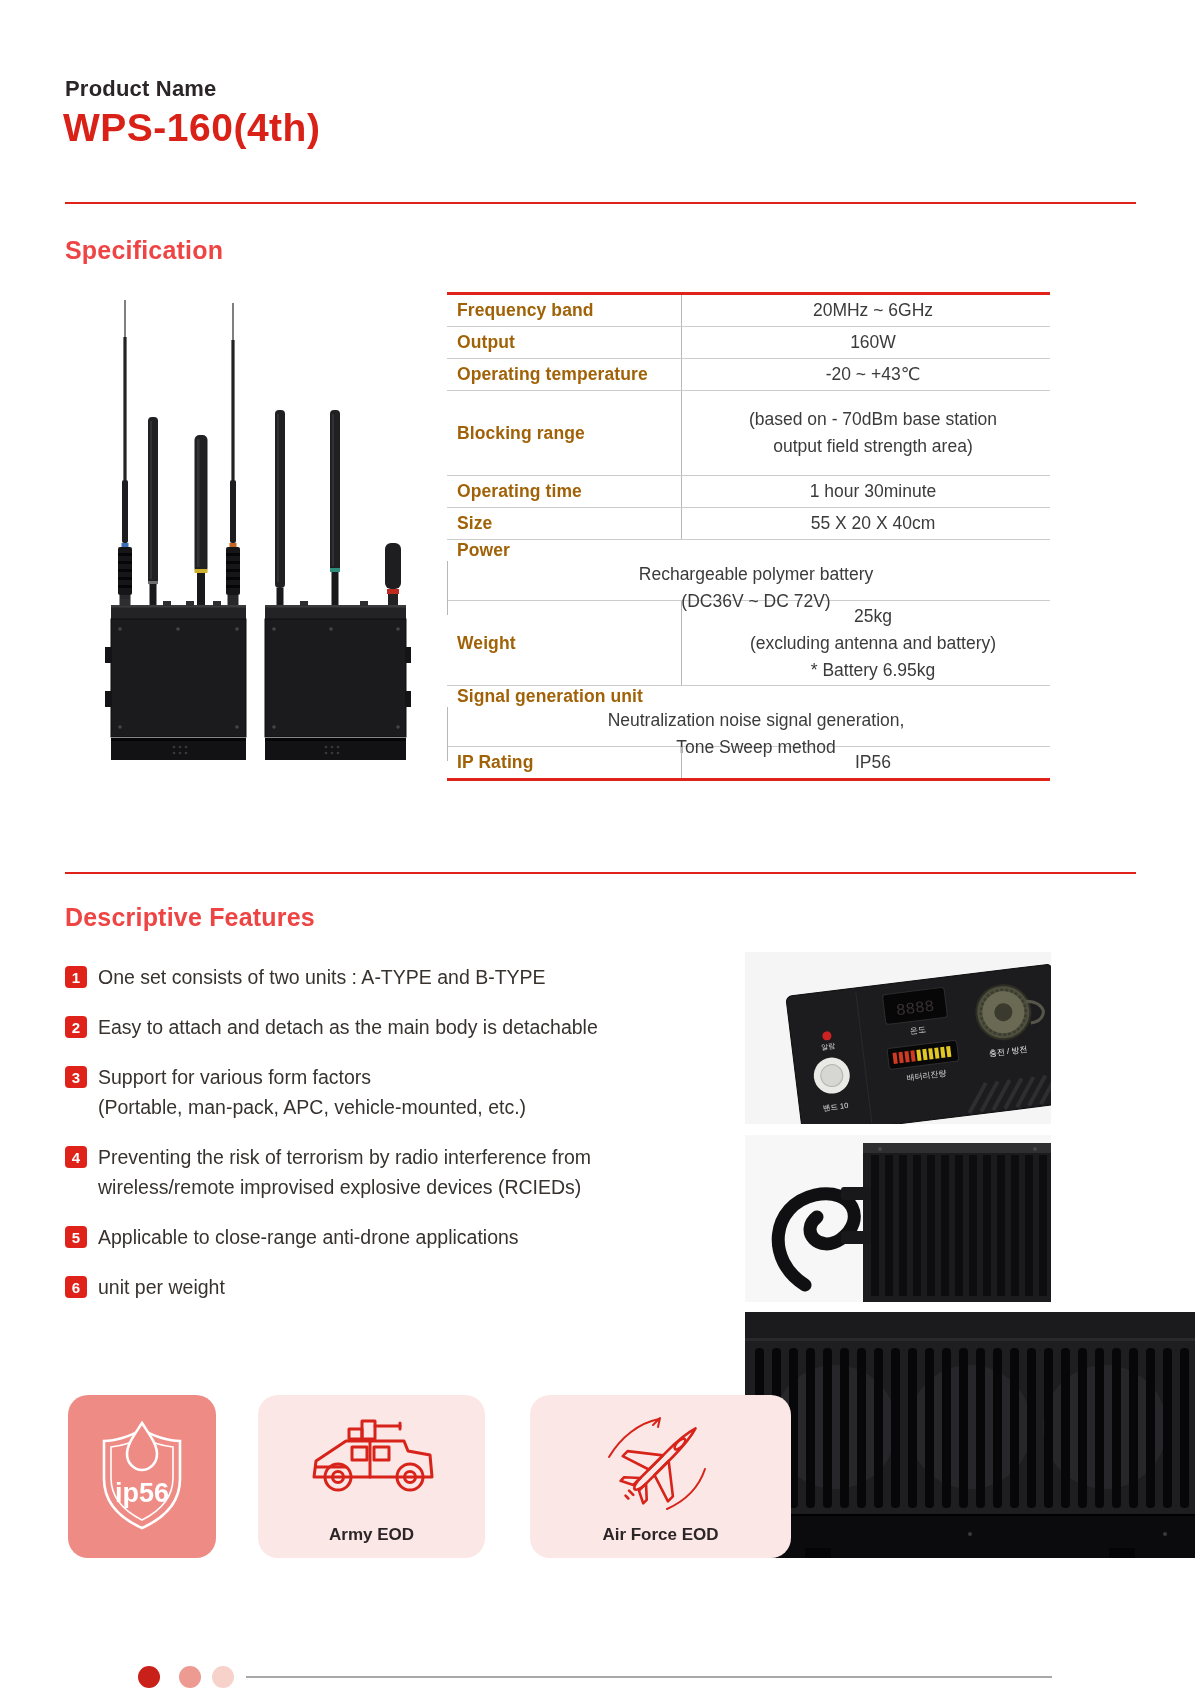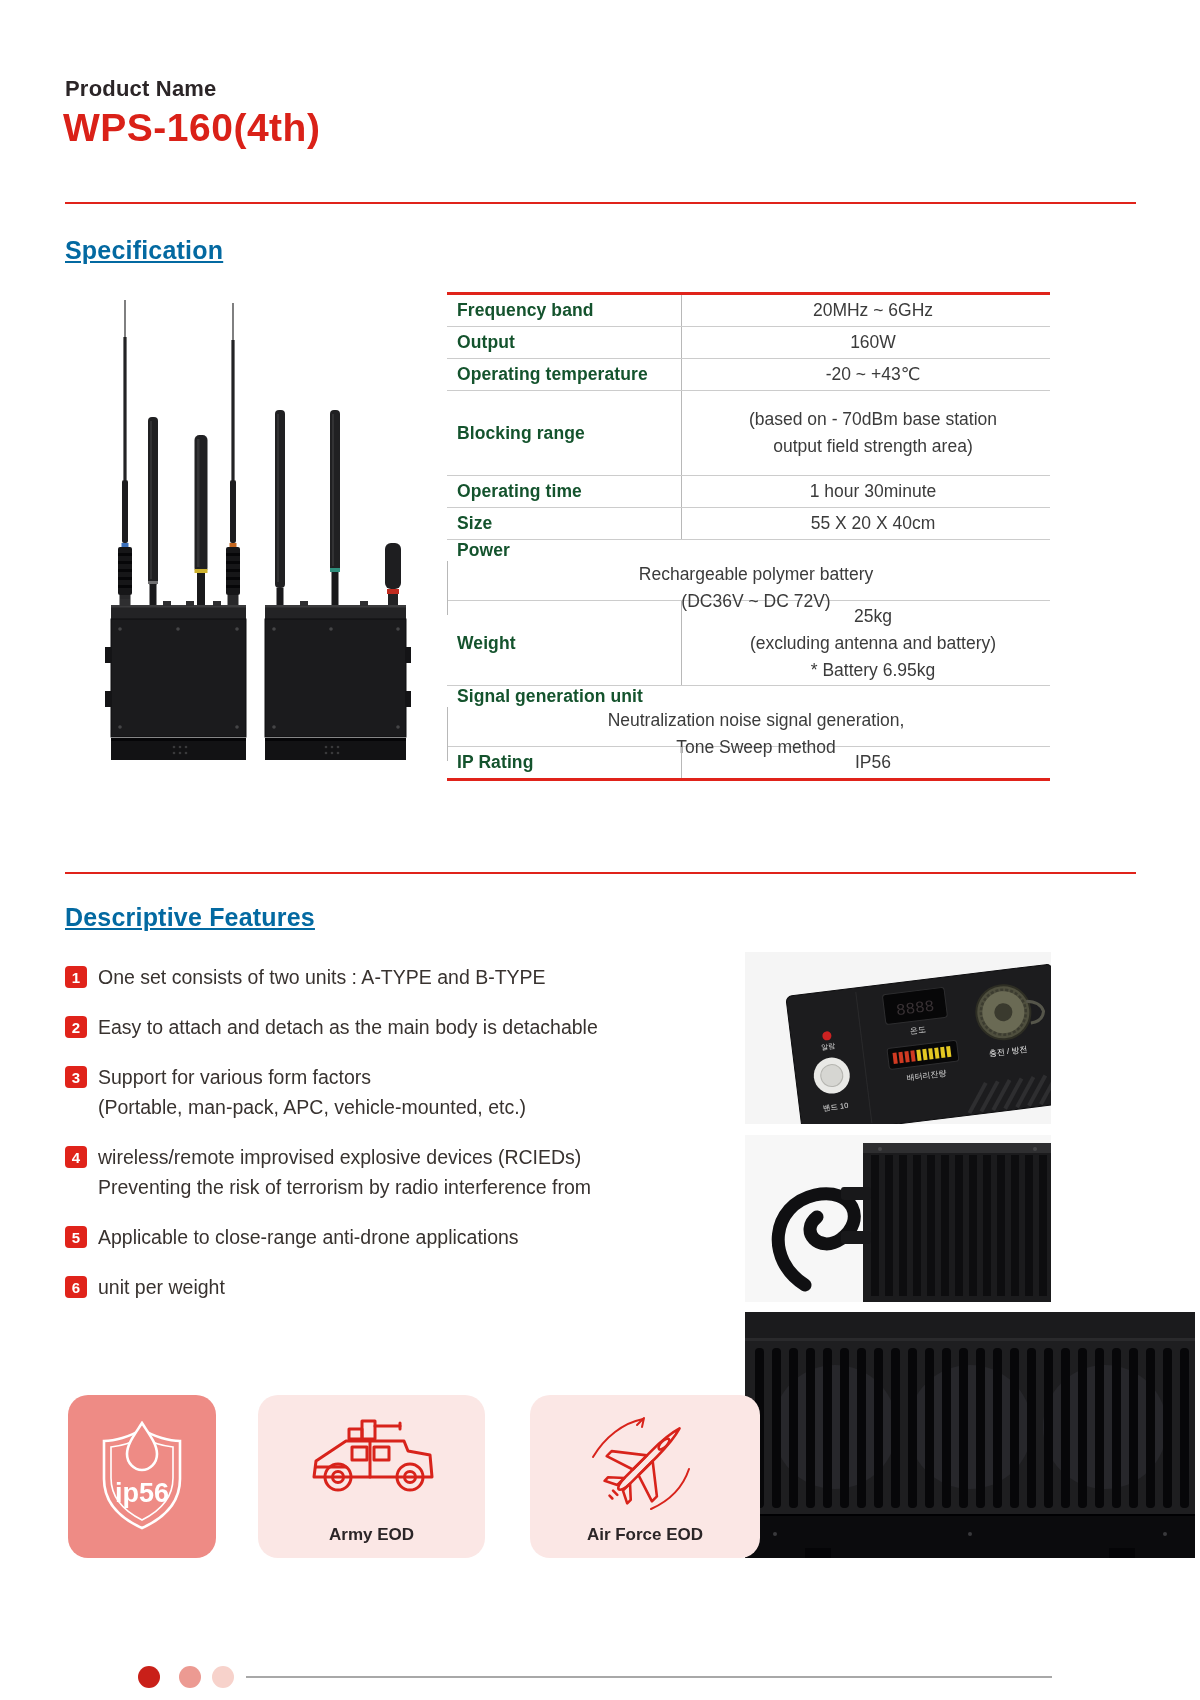--- a/index.html
+++ b/index.html
@@ -9,51 +9,51 @@
     color:#2d2729;overflow:hidden;
   }
   .abs{position:absolute;}
 
   
   .product-label{left:65px;top:76px;font-size:22px;font-weight:700;color:#2b2527;letter-spacing:.2px;}
   .product-name{left:63px;top:106px;font-size:39px;font-weight:800;color:#da2118;letter-spacing:.5px;}
   .redline{height:2px;background:#e0231a;left:65px;width:1071px;}
   .hr1{top:202px;}
   .hr2{top:872px;}
-  .section-heading{font-size:25px;font-weight:700;color:#0369a1;letter-spacing:.2px;text-decoration:underline;}
+  .section-heading{font-size:25px;font-weight:700;color:#ef4444;letter-spacing:.2px;}
   .spec-heading{left:65px;top:236px;}
   .features-heading{left:65px;top:903px;}
 
   
   .spec-table{left:447px;top:292px;width:603px;border-top:3px solid #e0231a;border-bottom:3px solid #e0231a;}
   .trow{display:flex;border-bottom:1px solid #cccccc;}
   .trow:last-child{border-bottom:none;}
   .trow.h1{height:31px;}
   .trow.h2{height:60px;flex-direction:column;}
   .trow.h3{height:84px;}
   .tlabel{width:234px;display:flex;align-items:center;padding-left:10px;box-sizing:border-box;
-          font-size:17.5px;font-weight:700;color:#14532d;letter-spacing:.1px;}
+          font-size:17.5px;font-weight:700;color:#a16207;letter-spacing:.1px;}
   .tvalue{flex:1;border-left:1.5px solid #b8b8b8;display:flex;flex-direction:column;justify-content:center;
           text-align:center;font-size:17.5px;color:#3b3b3b;line-height:27px;padding-left:14px;}
 
   
   .feature{left:65px;width:668px;display:flex;align-items:flex-start;}
   .fnum{flex:0 0 22px;height:22px;margin-top:4px;background:#e0231a;border-radius:4px;color:#fff;
         font-size:15px;font-weight:700;display:flex;align-items:center;justify-content:center;}
   .ftext{margin-left:11px;font-size:19.5px;color:#38322f;line-height:30px;}
   .fline{display:block;}
 
   
   .photo{overflow:hidden;}
 
   
   .card{border-radius:20px;top:1395px;height:163px;}
   .card1{left:68px;width:148px;background:#ee8b85;}
   .card2{left:258px;width:227px;background:#fbe7e5;}
-  .card3{left:530px;width:230px;background:#fbe7e5;}
+  .card3{left:530px;width:230px;background:#fbe7e5;padding-left:31px;}
   .card-label{position:absolute;left:0;right:0;bottom:13px;text-align:center;
               font-size:17px;font-weight:700;color:#2b2527;}
   .card-icon{position:absolute;left:0;right:0;top:16px;display:flex;justify-content:center;}
   .card1 .card-icon{top:26px;}
 
   
   .dot{width:22px;height:22px;border-radius:50%;top:1666px;}
   .dot1{left:138px;background:#c92019;}
   .dot2{left:179px;background:#ec9a92;}
   .dot3{left:212px;background:#f7d2cb;}
@@ -255,22 +255,22 @@
 <div class="abs feature" style="top:1062px">
   <span class="fnum">3</span>
   <span class="ftext">
     <span class="fline">Support for various form factors</span>
     <span class="fline">(Portable, man-pack, APC, vehicle-mounted, etc.)</span>
   </span>
 </div>
 <div class="abs feature" style="top:1142px">
   <span class="fnum">4</span>
   <span class="ftext">
+    <span class="fline">Preventing the risk of terrorism by radio interference from</span>
     <span class="fline">wireless/remote improvised explosive devices (RCIEDs)</span>
-    <span class="fline">Preventing the risk of terrorism by radio interference from</span>
   </span>
 </div>
 <div class="abs feature" style="top:1222px">
   <span class="fnum">5</span>
   <span class="ftext">
     <span class="fline">Applicable to close-range anti-drone applications</span>
   </span>
 </div>
 <div class="abs feature" style="top:1272px">
   <span class="fnum">6</span>

